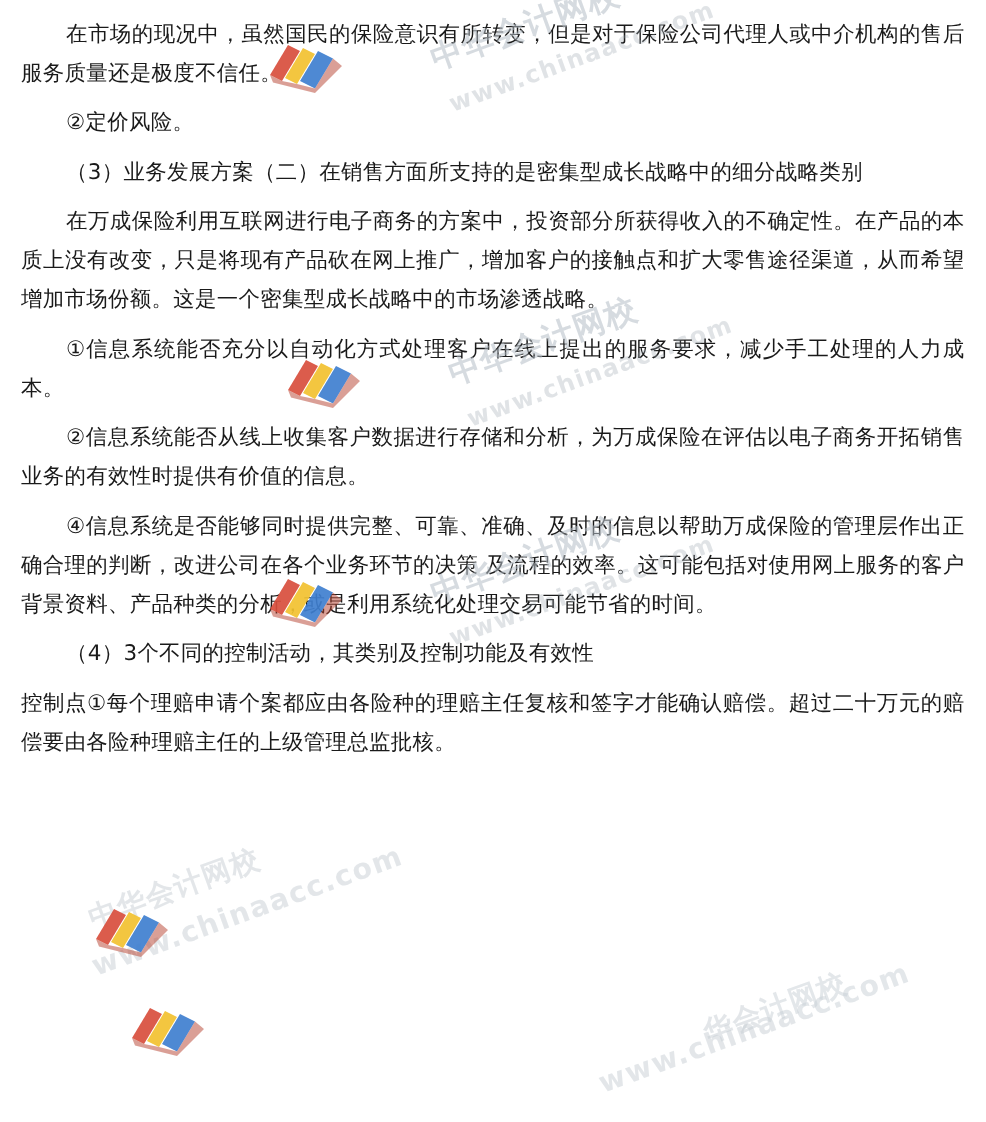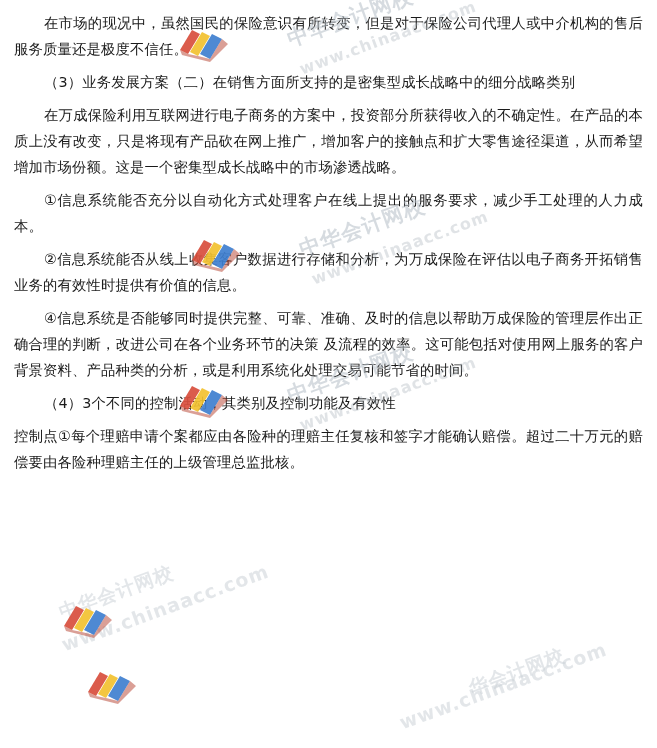--- a/index.html
+++ b/index.html
@@ -82,20 +82,21 @@
     pointer-events: none;
     z-index: 6;
     opacity: 0.92;
   }
 </style>
 </head>
 <body>
 
 <div id="doc">
     <p class="para indent">在市场的现况中，虽然国民的保险意识有所转变，但是对于保险公司代理人或中介机构的售后服务质量还是极度不信任。</p>
+    <p class="para indent">②定价风险。</p>
     <p class="para indent">（3）业务发展方案（二）在销售方面所支持的是密集型成长战略中的细分战略类别</p>
     <p class="para indent">在万成保险利用互联网进行电子商务的方案中，投资部分所获得收入的不确定性。在产品的本质上没有改变，只是将现有产品砍在网上推广，增加客户的接触点和扩大零售途径渠道，从而希望增加市场份额。这是一个密集型成长战略中的市场渗透战略。</p>
     <p class="para indent">①信息系统能否充分以自动化方式处理客户在线上提出的服务要求，减少手工处理的人力成本。</p>
     <p class="para indent">②信息系统能否从线上收集客户数据进行存储和分析，为万成保险在评估以电子商务开拓销售业务的有效性时提供有价值的信息。</p>
     <p class="para indent">④信息系统是否能够同时提供完整、可靠、准确、及时的信息以帮助万成保险的管理层作出正确合理的判断，改进公司在各个业务环节的决策 及流程的效率。这可能包括对使用网上服务的客户背景资料、产品种类的分析，或是利用系统化处理交易可能节省的时间。</p>
     <p class="para indent">（4）3个不同的控制活动，其类别及控制功能及有效性</p>
     <p class="para noindent">控制点①每个理赔申请个案都应由各险种的理赔主任复核和签字才能确认赔偿。超过二十万元的赔偿要由各险种理赔主任的上级管理总监批核。</p>
   </div>
 
 <div id="watermarks">

